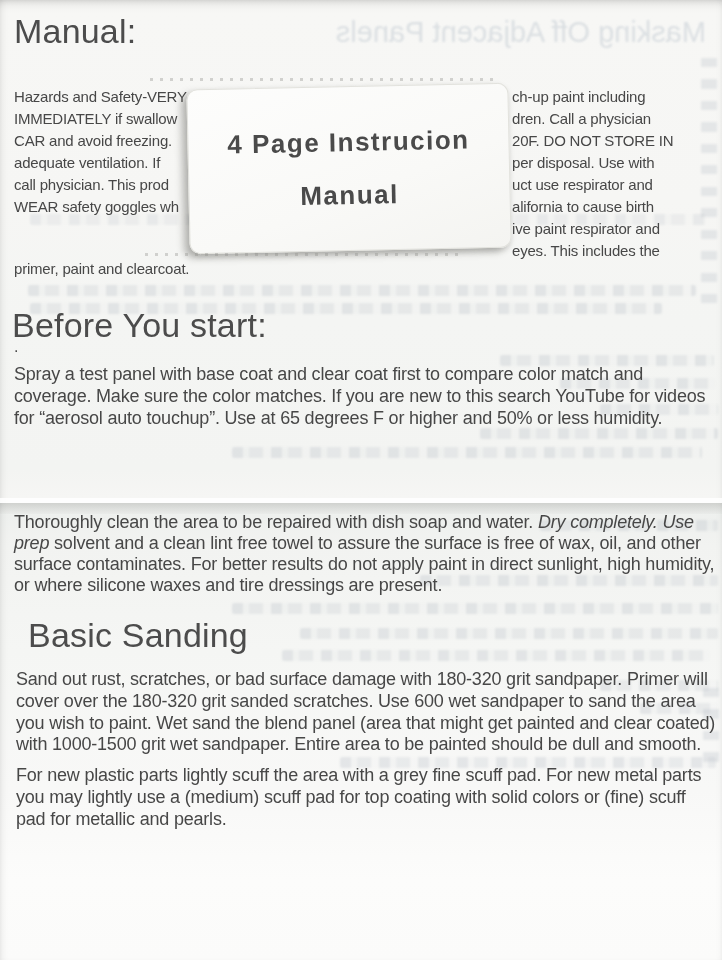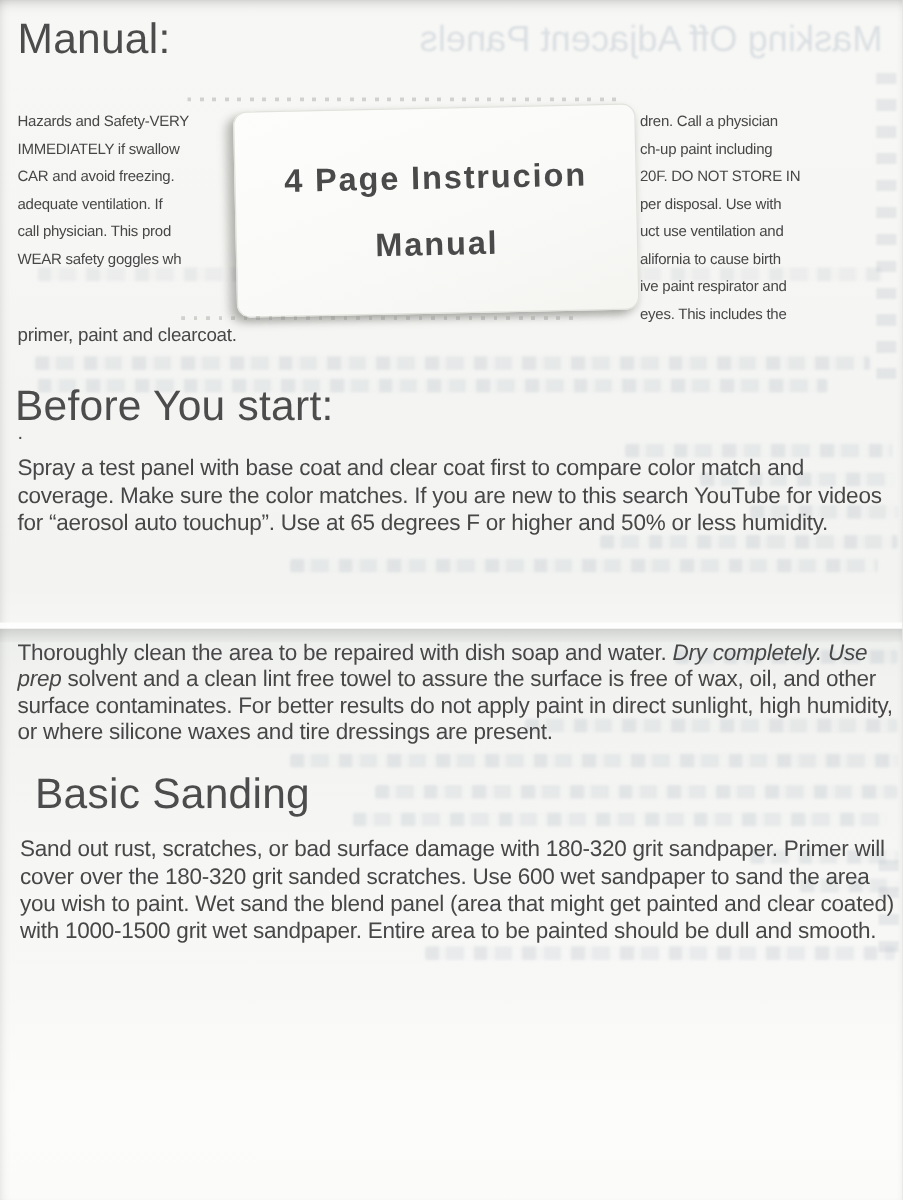--- a/index.html
+++ b/index.html
@@ -21,21 +21,21 @@
     font-size:34px;font-weight:400;color:#4c4c4c;
     letter-spacing:0.2px;white-space:nowrap;
   }
   .body-text{
     position:absolute;
     font-size:18px;line-height:21.8px;letter-spacing:-0.2px;
     color:#474747;
   }
   .frag-col{position:absolute;top:86px;}
   .frag-col .frag{
-    font-size:12px;line-height:22px;letter-spacing:-0.2px;
+    font-size:15px;line-height:22px;letter-spacing:-0.2px;
     color:#474747;white-space:nowrap;
   }
   .closing-line{
     position:absolute;left:14px;top:260px;
     font-size:15px;color:#474747;letter-spacing:-0.2px;white-space:nowrap;text-align:right;
   }
   .sticker{
     position:absolute;left:188px;top:86px;width:322px;height:165px;
     background:linear-gradient(160deg,#fdfdfc 0%,#f9f9f7 60%,#f4f4f1 100%);
     border:1px solid #e2e2dd;border-radius:11px;
@@ -121,25 +121,25 @@
   <div class="frag">Hazards and Safety-VERY</div>
       <div class="frag">IMMEDIATELY if swallow</div>
       <div class="frag">CAR and avoid freezing.</div>
       <div class="frag">adequate ventilation. If</div>
       <div class="frag">call physician. This prod</div>
       <div class="frag">WEAR safety goggles wh</div>
     </div>
 
   <div class="frag-col" style="left:512px;">
 
-  <div class="frag">dren. Call a physician</div>
-      <div class="frag">ch-up paint including</div>
+  <div class="frag">ch-up paint including</div>
+      <div class="frag">dren. Call a physician</div>
       <div class="frag">20F. DO NOT STORE IN</div>
       <div class="frag">per disposal. Use with</div>
-      <div class="frag">uct use ventilation and</div>
+      <div class="frag">uct use respirator and</div>
       <div class="frag">alifornia to cause birth</div>
       <div class="frag">ive paint respirator and</div>
       <div class="frag">eyes. This includes the</div>
     </div>
 
   <div class="closing-line">primer, paint and clearcoat.</div>
 
   <div class="perf-dots" style="left:150px;top:78px;width:348px;"></div>
   <div class="perf-dots" style="left:145px;top:253px;width:316px;"></div>
 
@@ -153,14 +153,15 @@
   <div class="body-text" style="left:14px;top:364px;width:700px;">Spray a test panel with base coat and clear coat first to compare color match and coverage. Make sure the color matches.  If you are new to this search YouTube for videos for “aerosol auto touchup”.  Use at 65 degrees F or higher and 50% or less humidity.</div>
 
 
   <div class="sheet-edge"></div>
   <div class="sheet-shadow"></div>
 
   <div class="body-text" style="left:14px;top:512px;width:704px;line-height:21px;"><span>Thoroughly clean the area to be repaired with dish soap and water.  </span><span style="font-style: italic;">Dry completely. Use prep</span><span> solvent and a clean lint free towel to assure the surface is free of wax, oil, and other surface contaminates. For better results do not apply paint in direct sunlight, high humidity, or where silicone waxes and tire dressings are present.</span></div>
 
   <div class="heading" style="left:16px;top:616px;margin-left:12px;">Basic Sanding</div>
   <div class="body-text" style="left:16px;top:669px;width:700px;">Sand out rust, scratches, or bad surface damage with 180-320 grit sandpaper. Primer will cover over the 180-320 grit sanded scratches. Use 600 wet sandpaper to sand the area you wish to paint. Wet sand the blend panel (area that might get painted and clear coated) with 1000-1500 grit wet sandpaper. Entire area to be painted should be dull and smooth.</div>
+  <div class="body-text" style="left:16px;top:765px;width:700px;">For new plastic parts lightly scuff the area with a grey fine scuff pad. For new metal parts you may lightly use a (medium) scuff pad for top coating with solid colors or (fine) scuff pad for metallic and pearls.</div>
 
 </div>
 
 </body></html>

